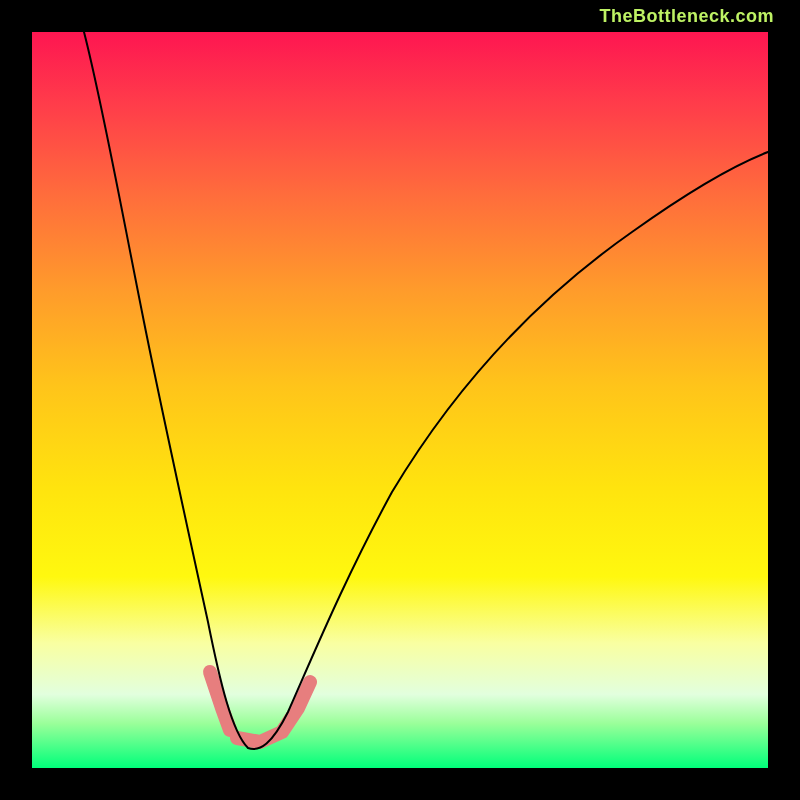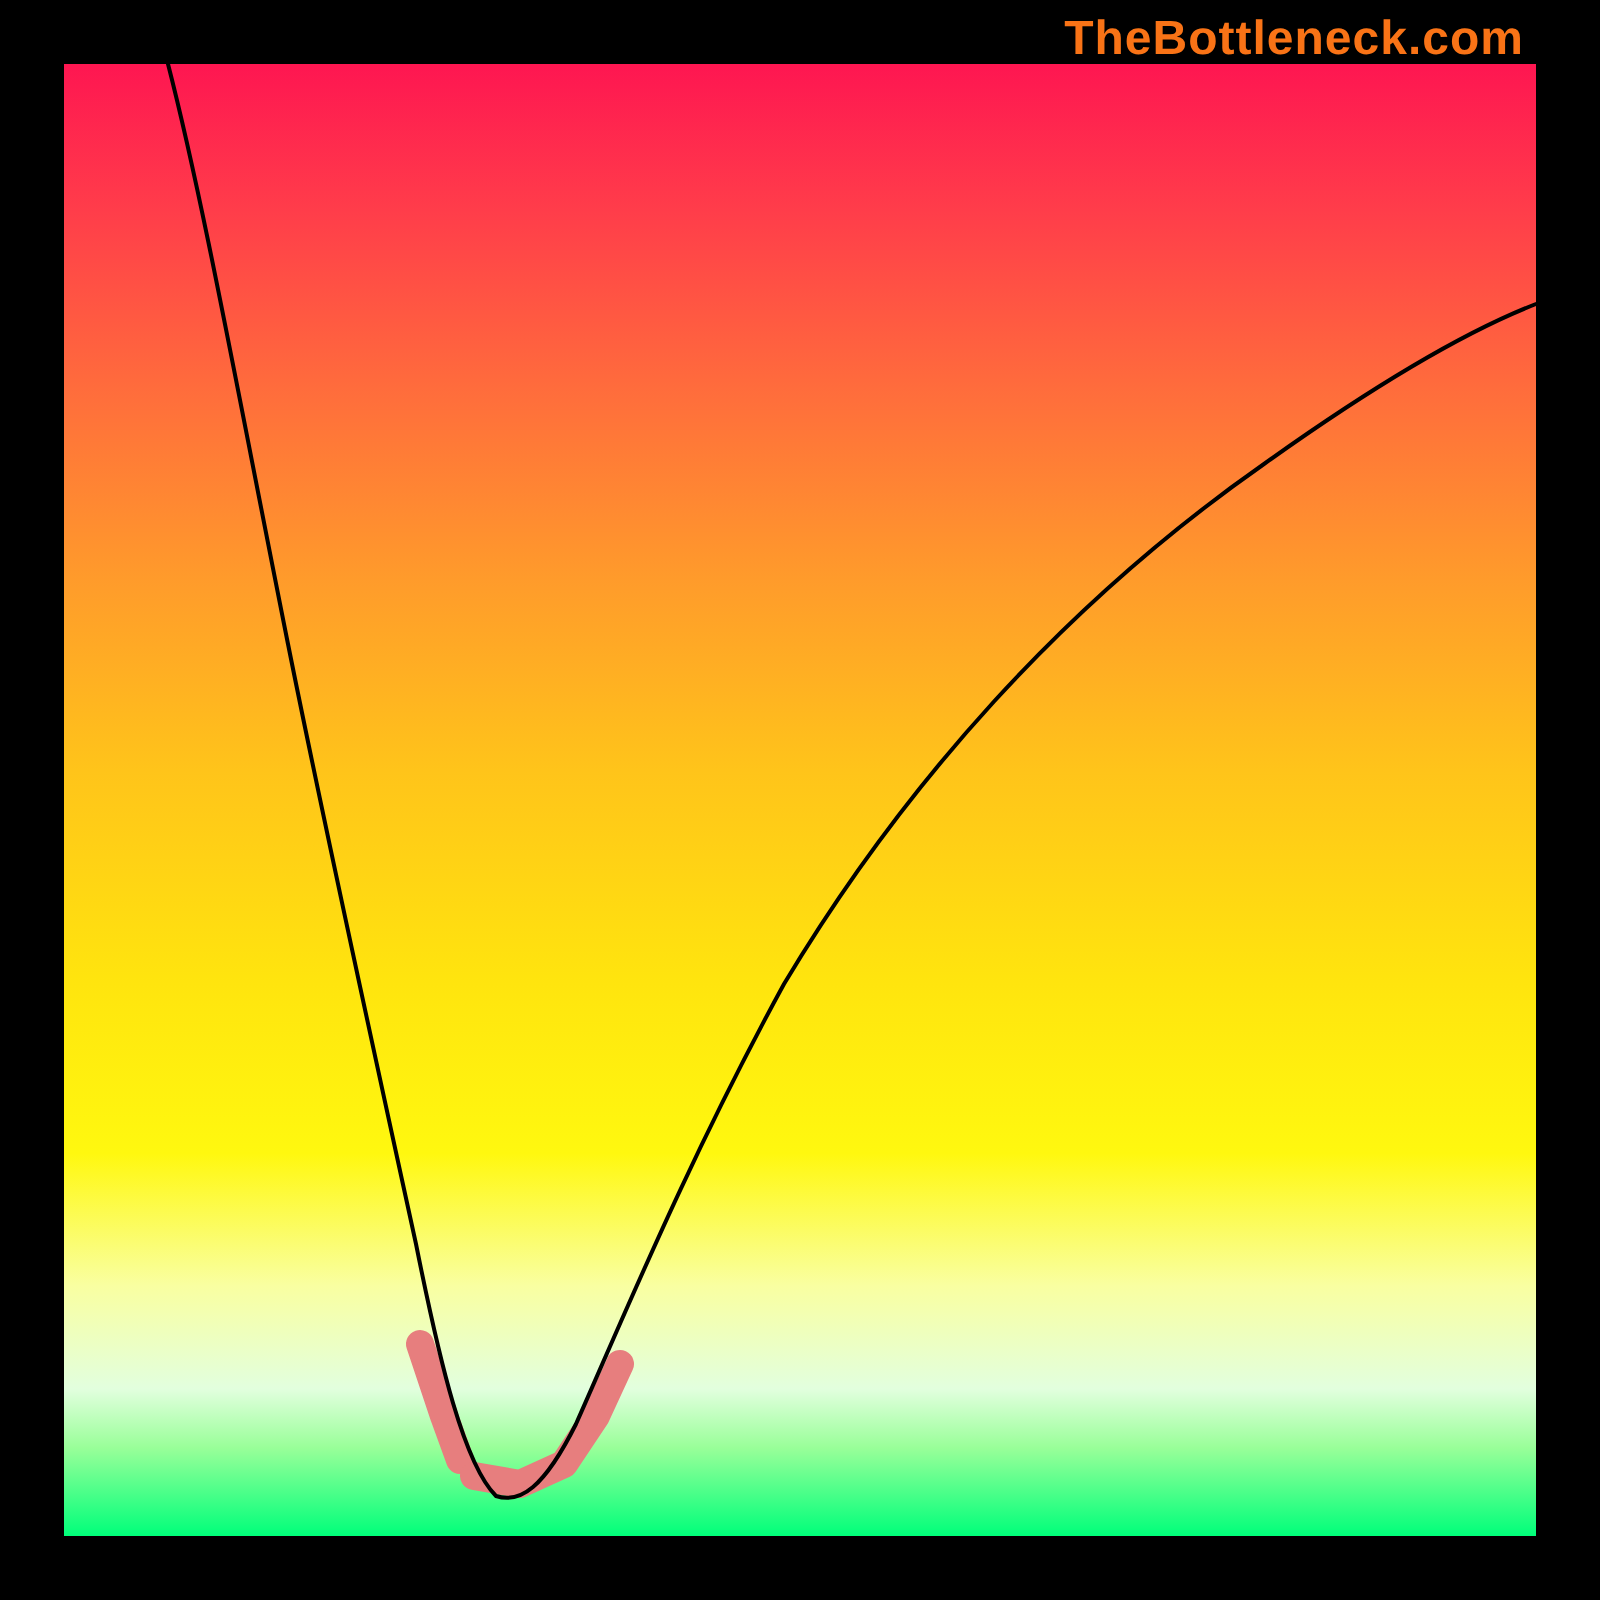--- a/index.html
+++ b/index.html
@@ -27,25 +27,25 @@
       #fff80f 74%,
       #f9ffa1 83%,
       #e2ffde 90%,
       #99ff99 94%,
       #00ff7a 100%
     );
   }
   .attribution {
     position: absolute;
     top: 6px;
-    right: 38px;
+    right: 26px;
     font-family: Arial, Helvetica, sans-serif;
-    font-size: 24px;
+    font-size: 18px;
     letter-spacing: 0.5px;
-    color: #f97316;
+    color: #bef264;
     font-weight: 550;
     user-select: none;
   }
   svg.plot {
     position: absolute;
     left: 0;
     top: 0;
     width: 736px;
     height: 736px;
     overflow: visible;

